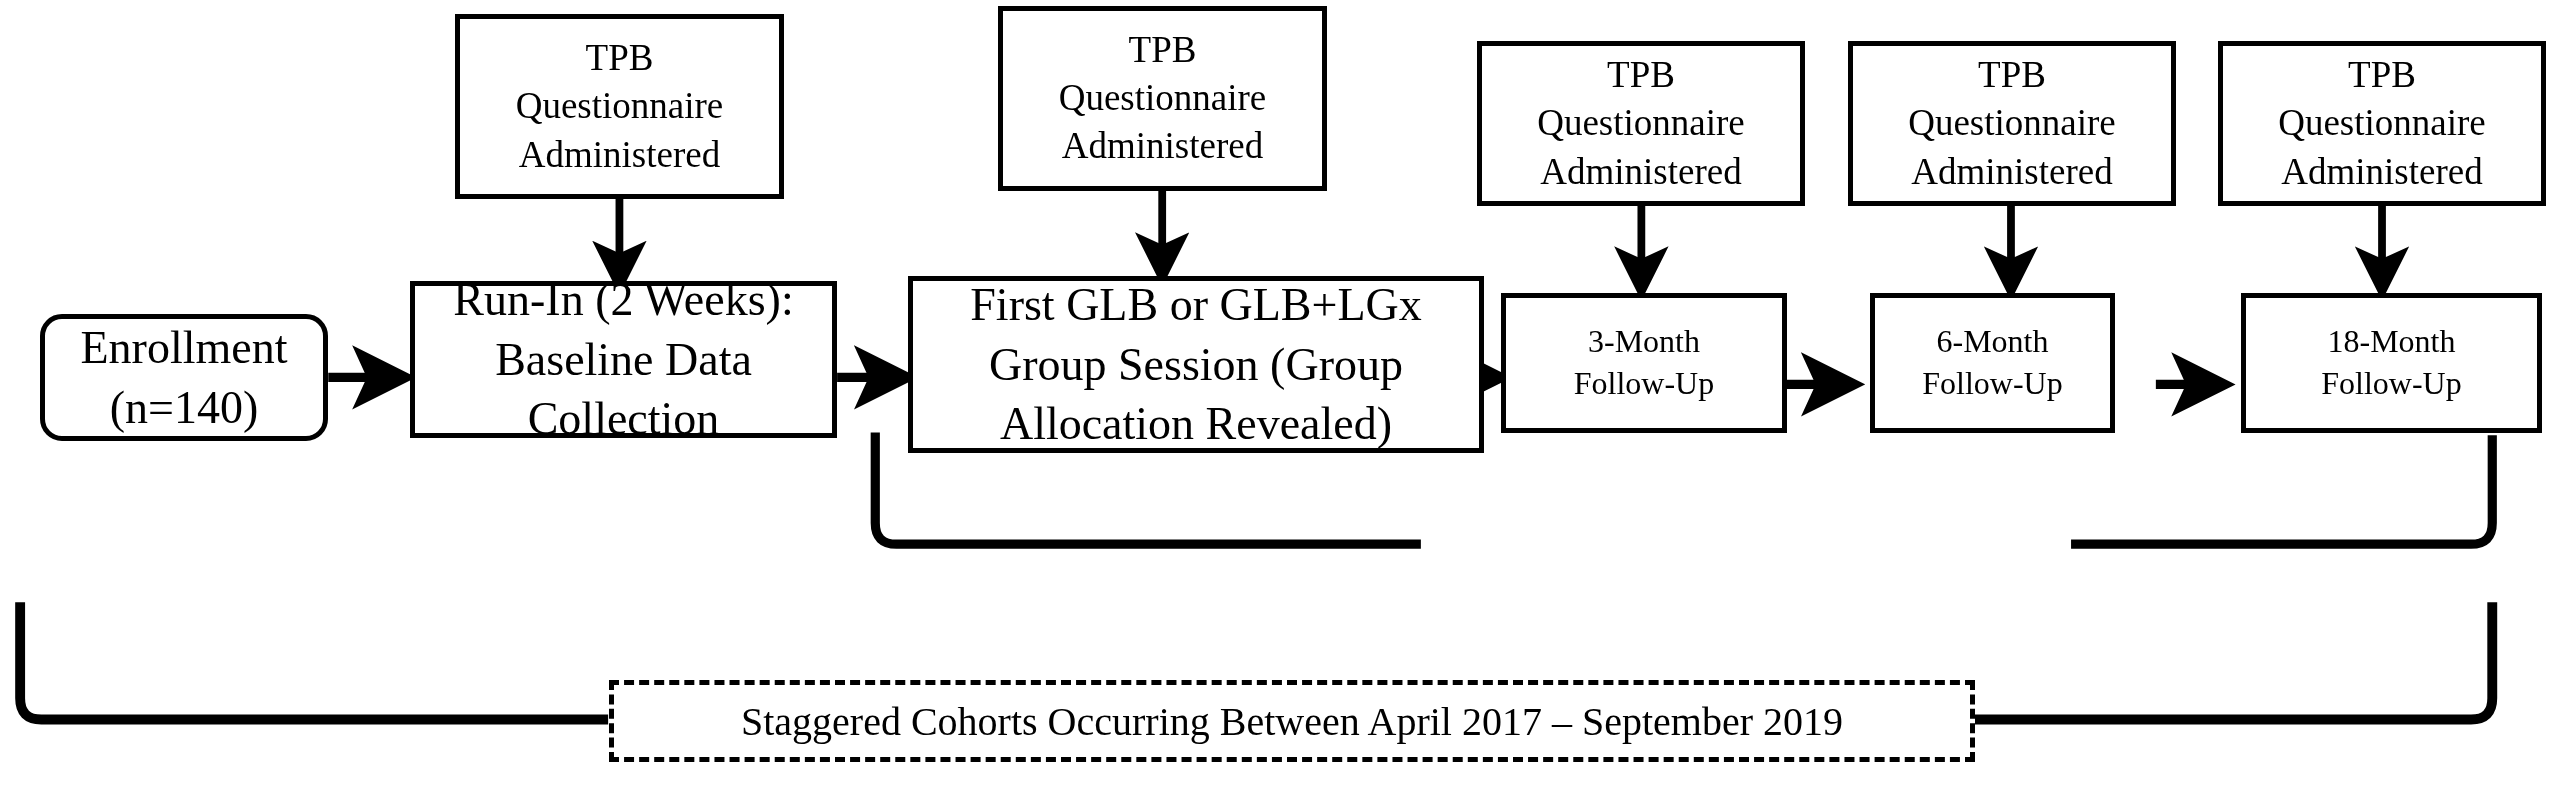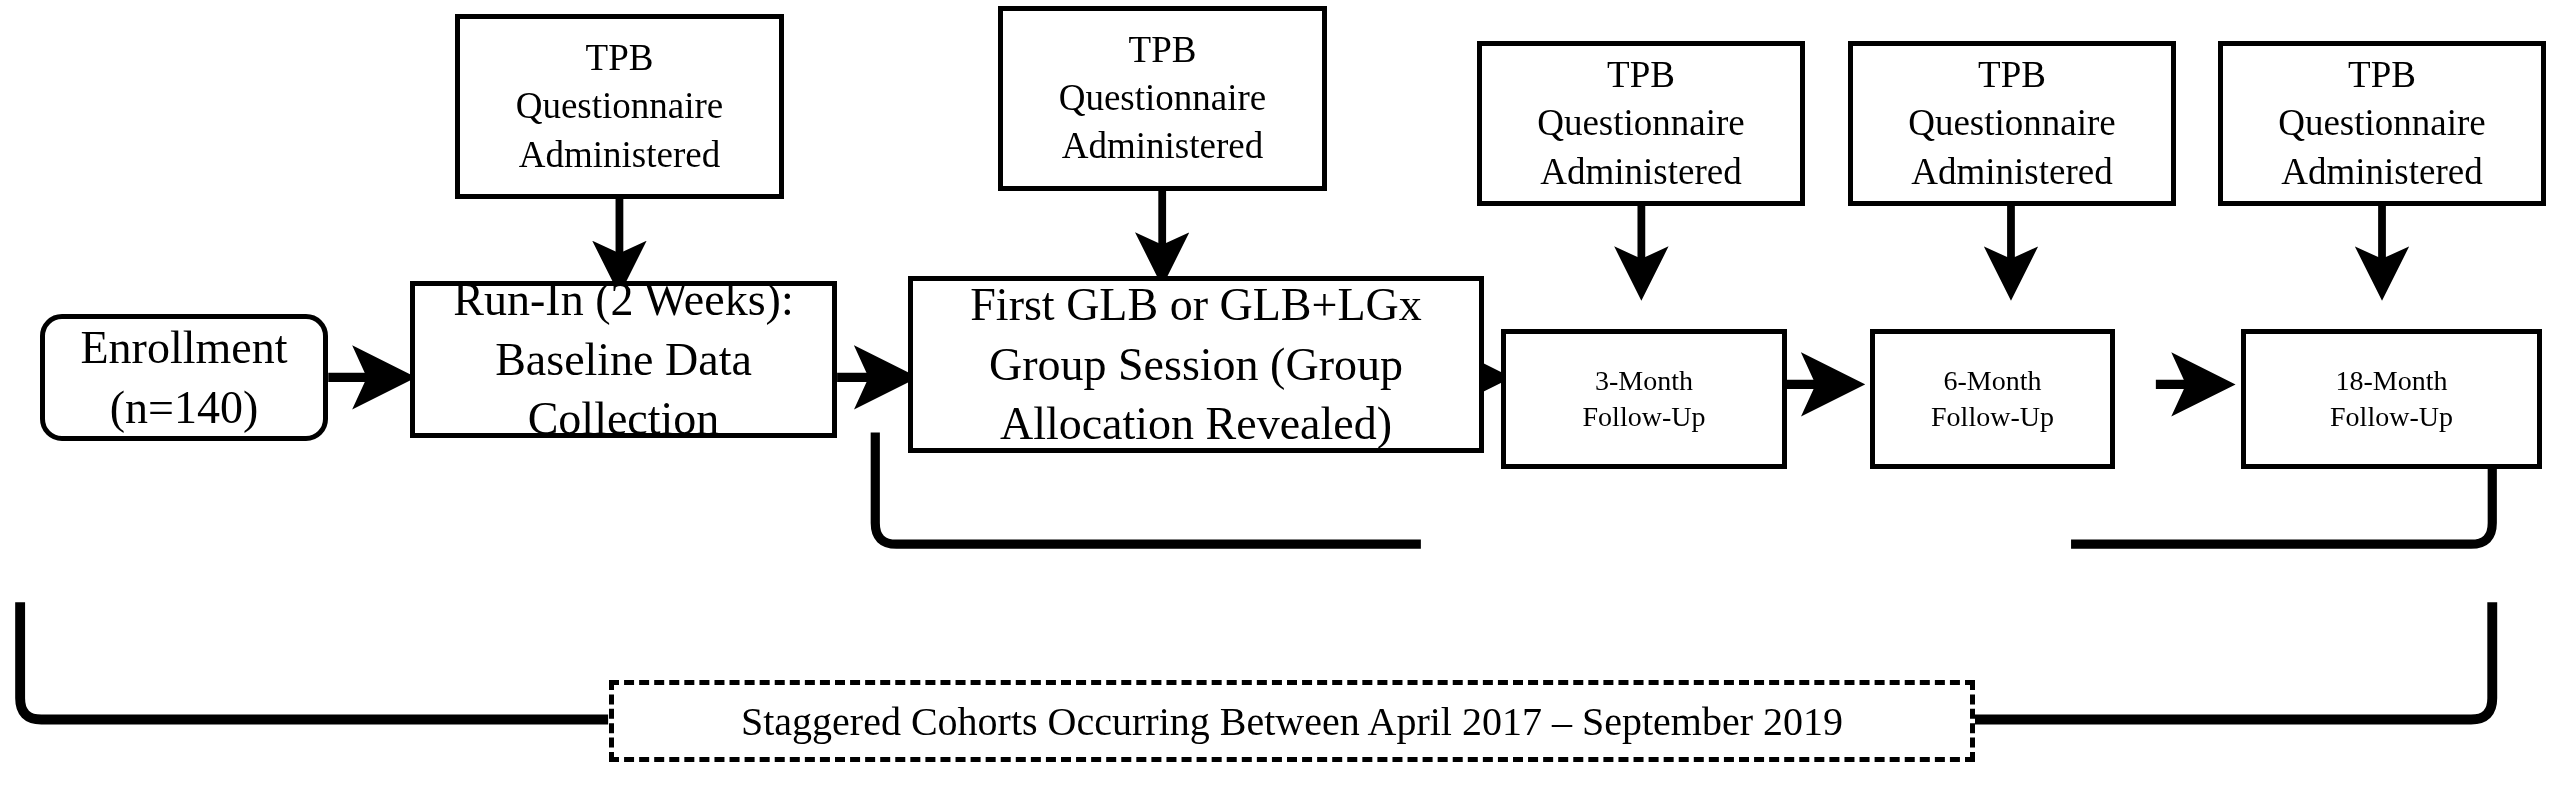--- a/index.html
+++ b/index.html
@@ -47,21 +47,21 @@
     background: #ffffff;
     display: flex;
     align-items: center;
     justify-content: center;
     text-align: center;
     color: #000;
     z-index: 5;
   }
   .fs-tpb   { font-size: 37px; }
   .fs-main  { font-size: 46px; }
-  .fs-fu    { font-size: 28px; margin-top: 36px; }
+  .fs-fu    { font-size: 32px; }
   .fs-dash  { font-size: 40px; }
 </style>
 </head>
 <body>
 
 <div id="figure">
 
   <svg id="svg-layer" viewBox="0 0 3644 1115">
     <defs>
       <marker id="arrowhead" markerWidth="7" markerHeight="7" refX="5.4" refY="3.5" orient="auto" markerUnits="strokeWidth">

